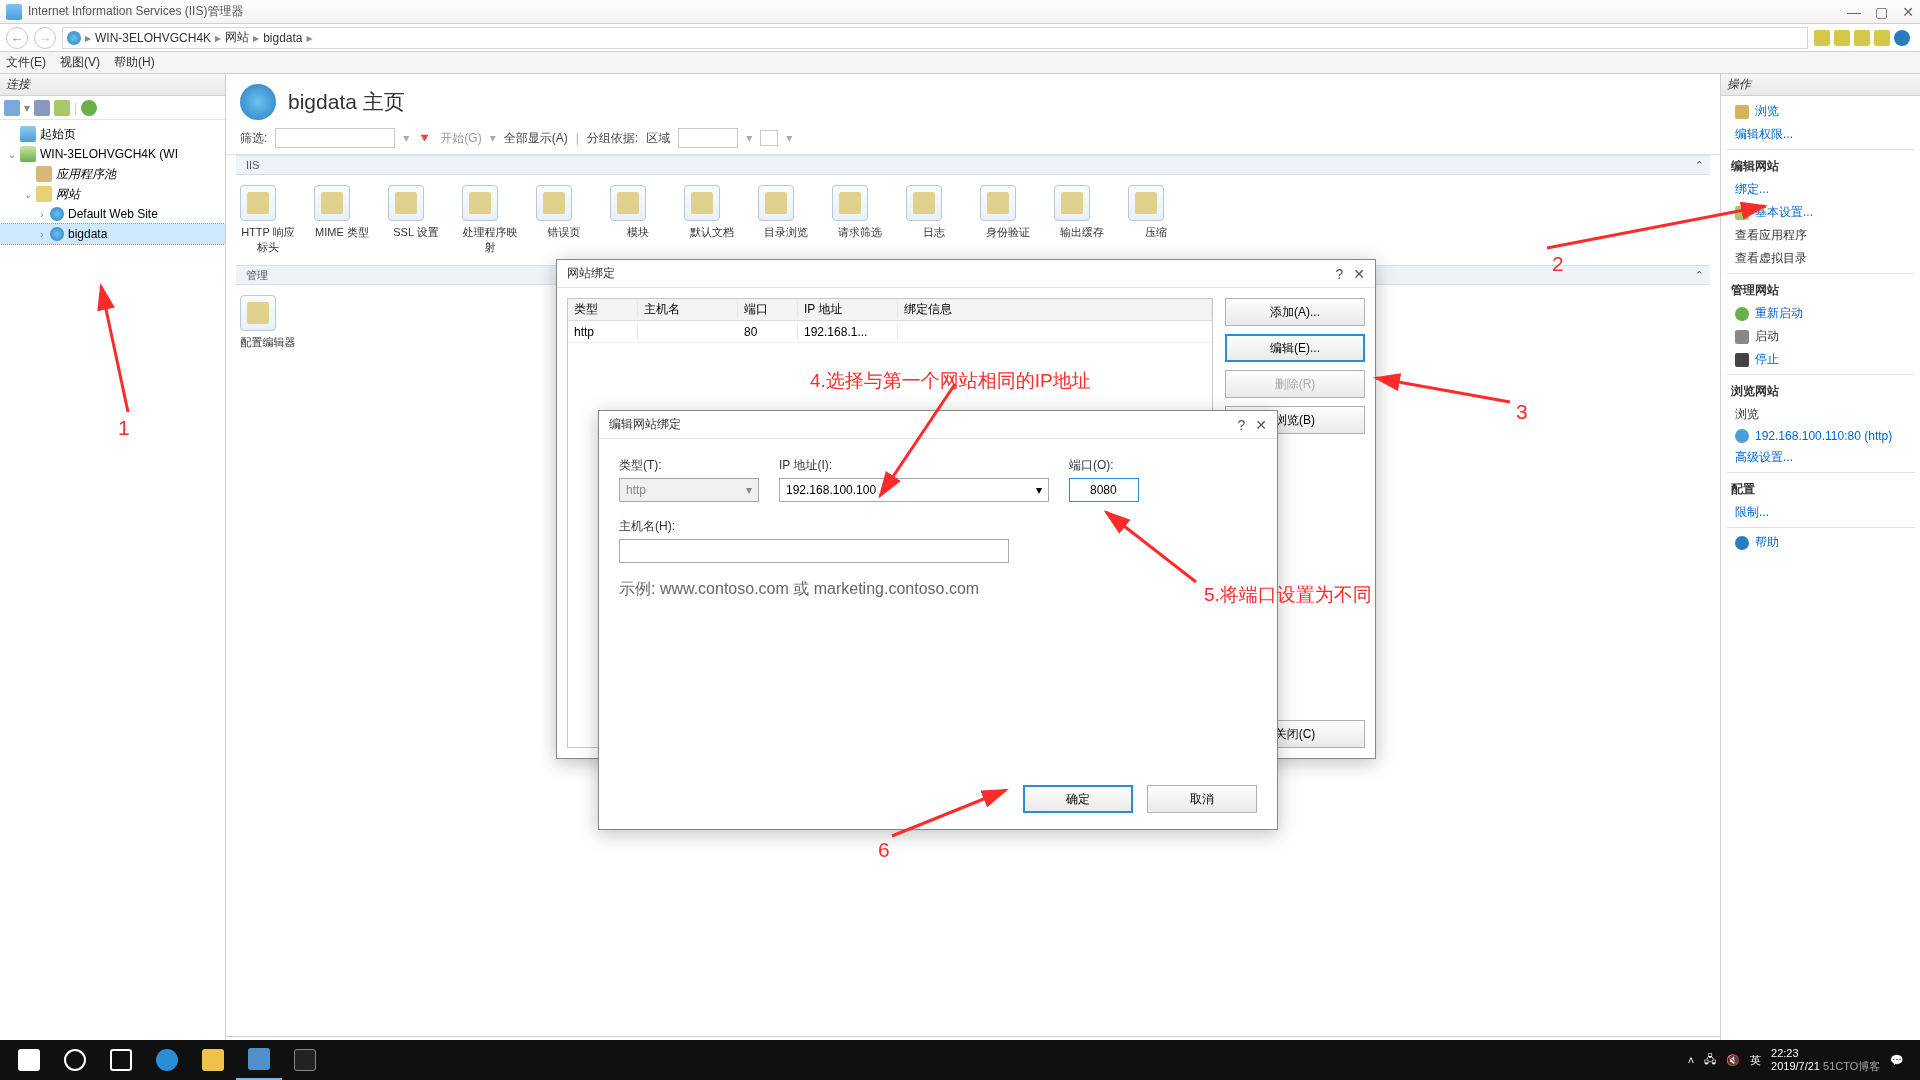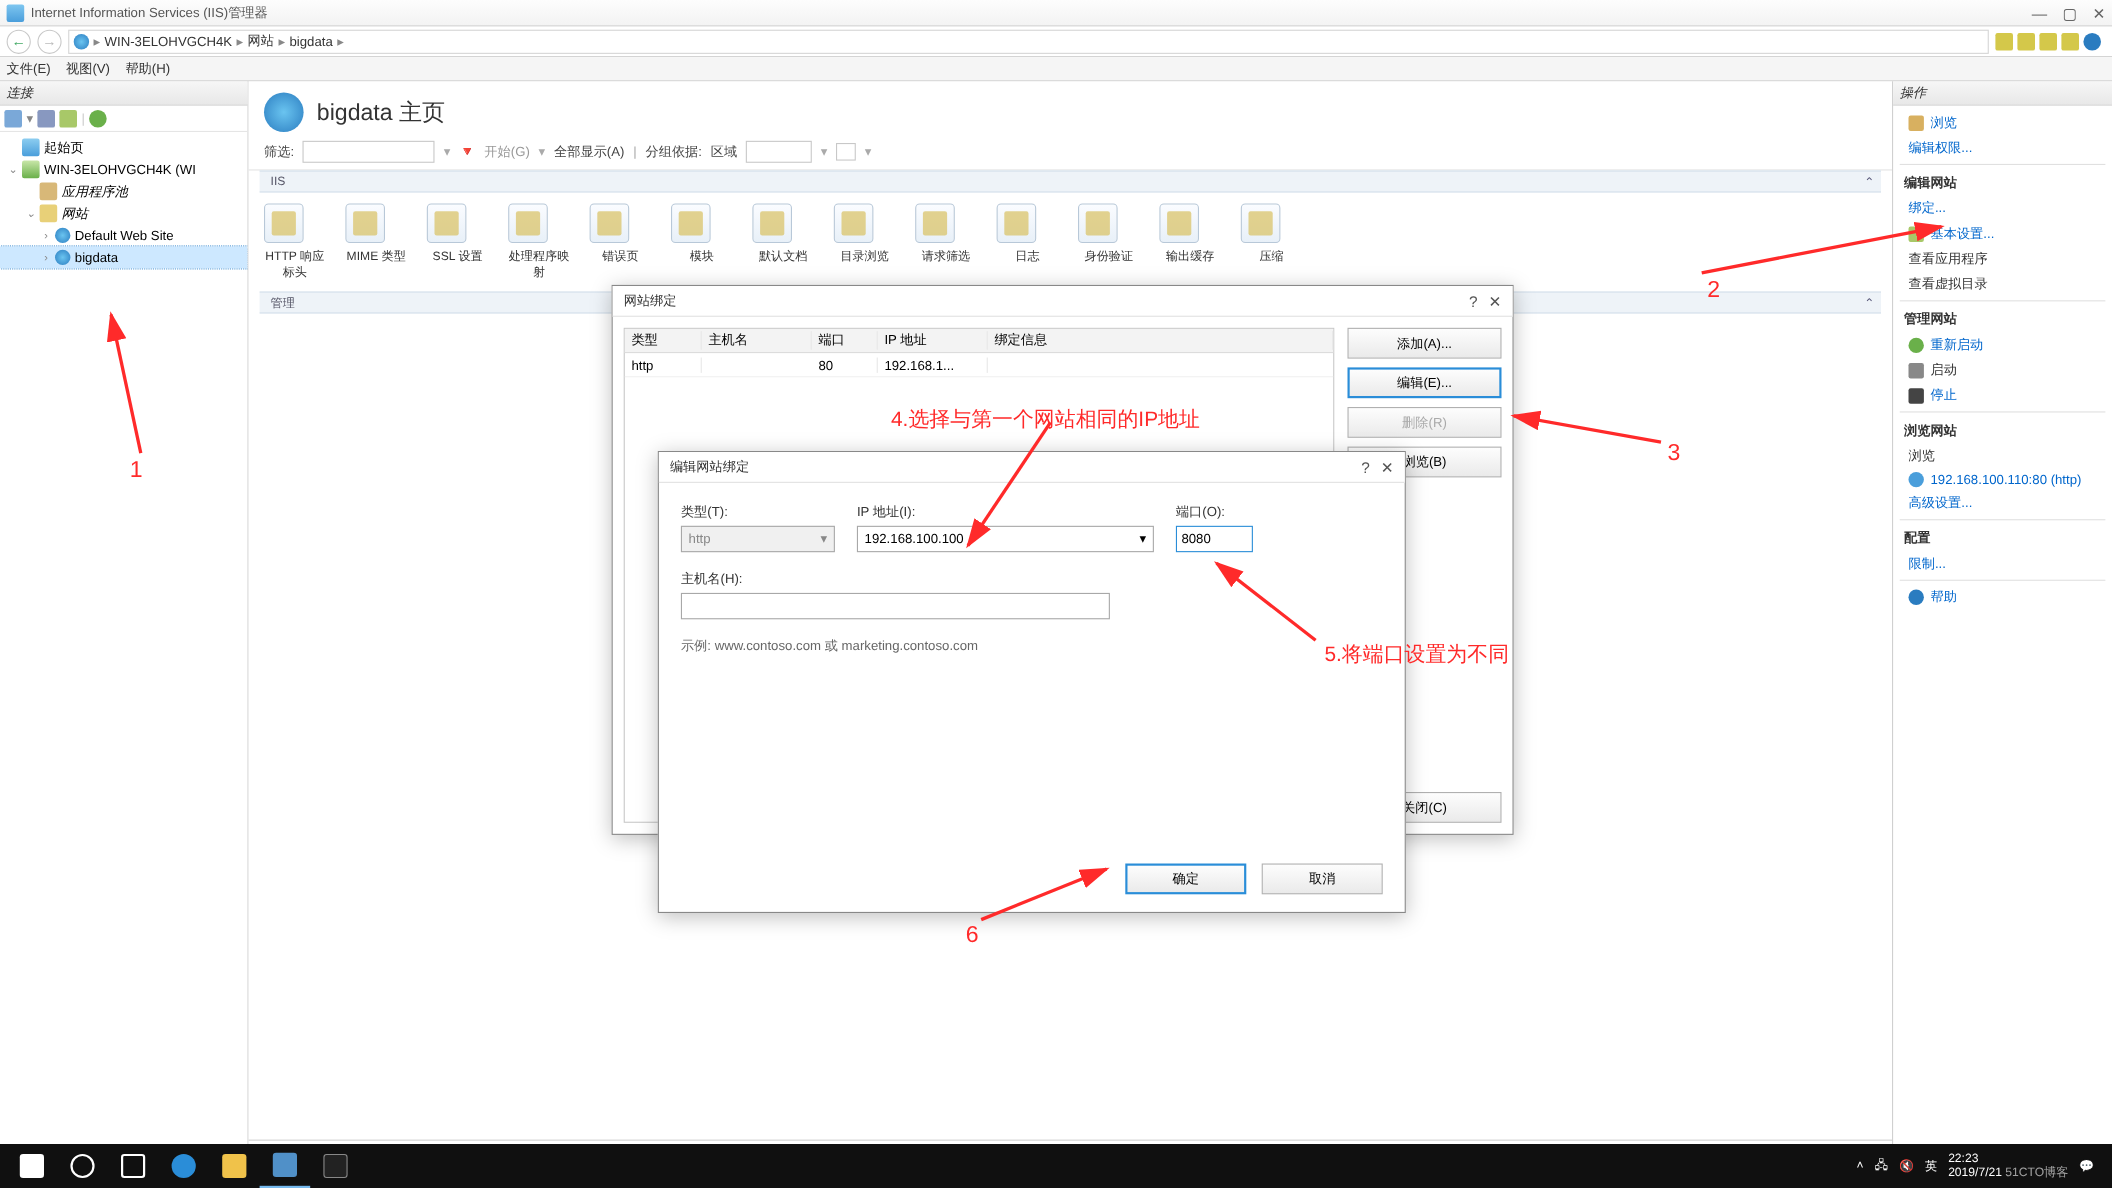--- a/index.html
+++ b/index.html
@@ -94,23 +94,23 @@
 .c-type{width:70px}.c-host{width:100px}.c-port{width:60px}.c-ip{width:100px}.c-info{flex:1}
 .bind-btns { width: 140px; display: flex; flex-direction: column; gap: 8px; }
 .dlg-btn { height: 28px; border: 1px solid #b0b0b0; background: linear-gradient(#fdfdfd,#eaeaea); font-size: 12px; display: flex; align-items: center; justify-content: center; }
 .dlg-btn.primary { border: 2px solid #2a8dd8; }
 .dlg-btn.disabled { color: #aaa; }
 
 .edit-dlg { left: 598px; top: 410px; width: 680px; height: 420px; z-index: 5; }
 .edit-body { padding: 18px 20px; position: relative; height: calc(100% - 28px); }
 .form-row { display: flex; gap: 20px; margin-bottom: 16px; }
 .form-row .fcol label { display: block; font-size: 12px; margin-bottom: 4px; color: #333; }
-.finput { height: 24px; border: 1px solid #a8a8a8; padding: 0 4px; font-size: 12px; background: #fff; }
+.finput { height: 24px; border: 1px solid #a8a8a8; padding: 0 20px; font-size: 12px; background: #fff; }
 .finput.disabled { background: #f0f0f0; color: #888; }
-.example { font-size: 12px; color: #666; }
+.example { font-size: 16px; color: #666; }
 .edit-footer { position: absolute; bottom: 16px; right: 20px; display: flex; gap: 14px; }
 .edit-footer .dlg-btn { width: 110px; }
 
 
 .anno { position: absolute; pointer-events: none; z-index: 50; }
 .anno-text { color: #ff2a2a; font-size: 21px; font-weight: 500; }
 .arrow-svg { position: absolute; overflow: visible; }
 
 
 .taskbar { position: absolute; left: 0; bottom: 0; right: 0; height: 40px; background: #101010; display: flex; align-items: center; padding: 0 6px; color: #fff; }
@@ -288,20 +288,26 @@
       <div class="app-icon">
           <div class="img"></div>
           <span>压缩</span>
         </div>
     </div>
 
     <div class="section-bar">
         <span>管理</span>
         <span class="chev">⌃</span>
       </div>
+    <div class="icon-grid">
+      <div class="app-icon">
+          <div class="img"></div>
+          <span>配置编辑器</span>
+        </div>
+    </div>
 
     <div style="flex:1"></div>
     <div class="bottom-tabs">
       <div class="btab">
           <span class="ti"></span>
           <span>功能视图</span>
         </div>
       <div class="btab">
           <span class="ti" style="background:#d89040"></span>
           <span>内容视图</span>

